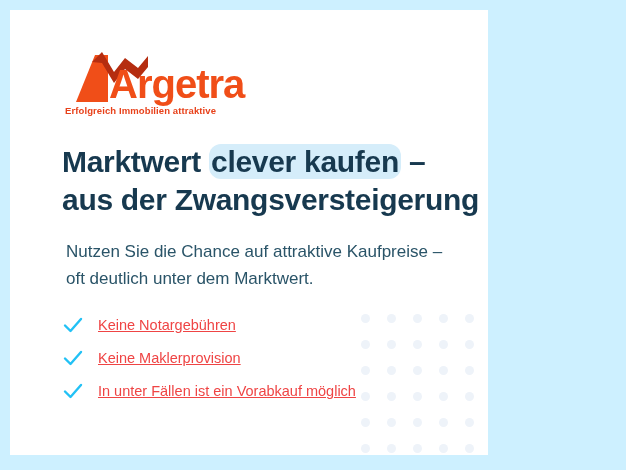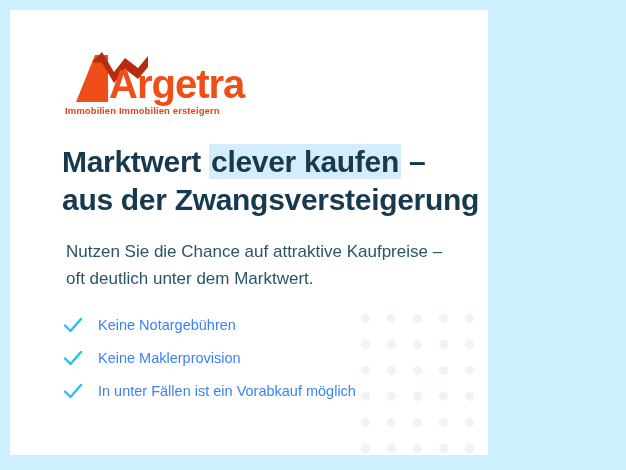--- a/index.html
+++ b/index.html
@@ -67,21 +67,21 @@
     width:500px;
     font-size:30px;
     font-weight:bold;
     line-height:38px;
     color:#17394f;
     letter-spacing:-0.3px;
   }
   .hl-mark {
     background:#d5edfa;
     padding:1px 2px;
-    border-radius:1px;
+    border-radius:12px;
   }
 
   
   .subline {
     position:absolute;
     left:56px; top:228px;
     width:500px;
     font-size:17px;
     line-height:27px;
     color:#2a5468;
@@ -100,22 +100,23 @@
     height:30px;
     margin-bottom:3px;
   }
   .check {
     width:22px; height:22px;
     flex:0 0 22px;
     margin-right:14px;
   }
   .b-text {
     font-size:14.5px;
-    color:#3b82f6;
+    color:#ef4444;
     white-space:nowrap;
+    text-decoration:underline;
   }
 </style>
 </head>
 <body>
 
 <div class="frame">
 
   <div class="dot-grid">
       <i style="background: rgb(238, 243, 249);"></i>
       <i style="background: rgb(238, 243, 249);"></i>
@@ -151,21 +152,21 @@
 
   <div class="logo">
     <svg class="logo-mark" viewBox="0 0 190 58" xmlns="http://www.w3.org/2000/svg">
 
       <path d="M14 52 L33 5 L46 5 L46 52 Z" fill="#f04e18"></path>
 
       <path d="M30 12 L40 2 L52 22 L63 8 L76 18 L86 6 L86 17 L76 29 L63 19 L52 33 L40 13 Z" fill="#b52d10"></path>
 
       <text x="47" y="48" font-family="Liberation Sans, sans-serif" font-size="40" font-weight="bold" fill="#f04e18" letter-spacing="-1">Argetra</text>
     </svg>
-    <div class="logo-tag">Immobilien Immobilien ersteigern</div>
+    <div class="logo-tag">Erfolgreich Immobilien attraktive</div>
   </div>
 
   <div class="badge">
     <svg viewBox="0 0 92 96" xmlns="http://www.w3.org/2000/svg">
       <path d="M46 3 L88 14 L88 47 C88 70 68 86 46 93 C24 86 4 70 4 47 L4 14 Z" fill="#22c1f5"></path>
       <path d="M46 11 L81 20 L81 47 C81 66 64 80 46 86 C28 80 11 66 11 47 L11 20 Z" fill="none" stroke="#ffffff" stroke-width="2.4"></path>
       <text x="46" y="44" text-anchor="middle" font-family="Liberation Sans, sans-serif" font-size="15.5" font-weight="bold" fill="#ffffff">MARKT</text>
       <text x="46" y="60" text-anchor="middle" font-family="Liberation Sans, sans-serif" font-size="15.5" font-weight="bold" fill="#ffffff">FÜHRER</text>
       <g fill="#ffffff">
         <polygon points="29,68 31.2,72.6 36.2,73.3 32.6,76.8 33.5,81.8 29,79.4 24.5,81.8 25.4,76.8 21.8,73.3 26.8,72.6" transform="scale(0.82) translate(6,16)"></polygon>

